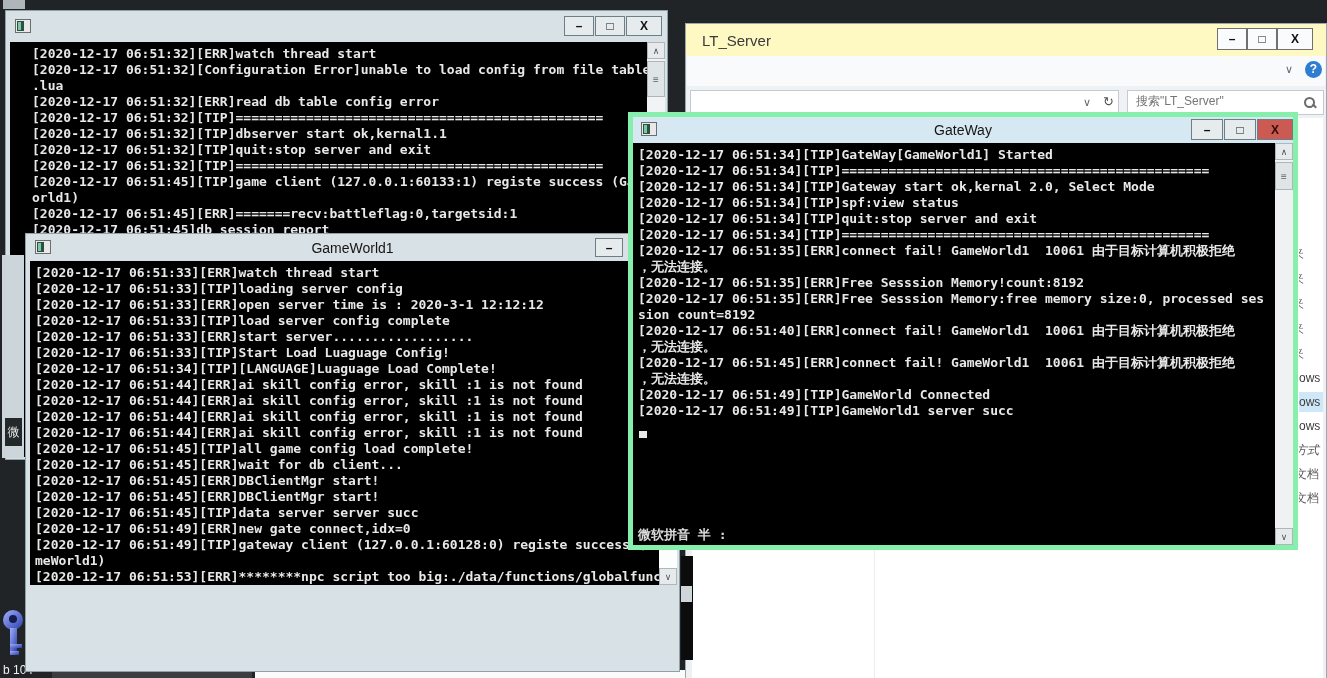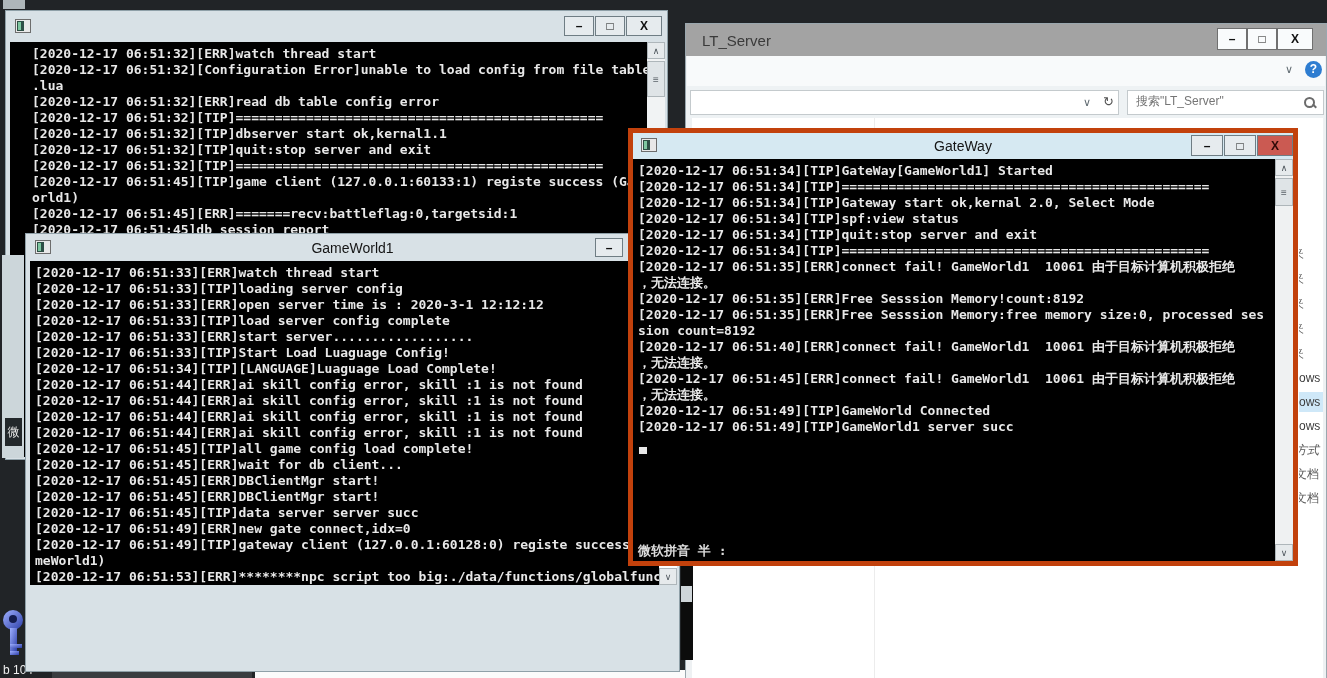--- a/index.html
+++ b/index.html
@@ -23,21 +23,21 @@
   .sb{position:absolute;top:0;bottom:0;width:18px;background:#f0f2f3;}
   .sb .box{position:absolute;left:0;width:18px;height:17px;background:#e6eaec;border:1px solid #aeb6ba;
            box-sizing:border-box;display:flex;align-items:center;justify-content:center;
            font-size:9px;color:#4c545a;}
   .sb .thumb{position:absolute;left:0;width:18px;background:#dfe4e7;border:1px solid #aeb6ba;
            box-sizing:border-box;display:flex;align-items:center;justify-content:center;
            font-size:10px;color:#5a6268;}
   .cursorblk{position:absolute;width:8px;height:7px;background:#e8e8e8;}
   
   .explorer{position:absolute;background:#eef1f3;border:1px solid #9aa7ae;box-sizing:border-box;}
-  .exp-title{position:absolute;left:0;right:0;top:0;height:32px;background:#a3a3a3;padding-left:21px;}
+  .exp-title{position:absolute;left:0;right:0;top:0;height:32px;background:#fef9c3;padding-left:21px;}
   .exp-title .t{position:absolute;left:16px;top:8px;font-size:15px;color:#3a3a3a;}
   .exp-btn{position:absolute;top:4px;height:22px;display:flex;align-items:center;justify-content:center;
            background:#f9fbfc;border:1px solid #707070;box-sizing:border-box;font-size:12px;font-weight:bold;color:#111;}
   .exp-ribbon{position:absolute;left:1px;right:1px;top:32px;height:30px;background:#f8fafb;border-bottom:1px solid #d8dde0;}
   .exp-addr{position:absolute;left:1px;right:1px;top:62px;height:32px;background:#eef2f4;}
   .field{position:absolute;background:#fff;border:1px solid #c4cacd;box-sizing:border-box;}
   .frag-row{position:absolute;left:1299px;width:24px;height:20px;overflow:hidden;
             font-size:12px;line-height:20px;color:#3c3c3c;}
   .frag-cjk{color:#5a5a5a;}
   .mag{position:relative;width:12px;height:12px;}
@@ -208,21 +208,21 @@
           <span>∨</span>
         </div>
     </div>
   </div>
 </div>
 
 <div class="abs" style="left:681px;top:556px;width:12px;height:104px;background:#0c0c0c;z-index:6;">
   <div class="abs" style="left:0;top:30px;width:11px;height:16px;background:#cfd6da;"></div>
 </div>
 
-<div class="abs" style="left:628px;top:128px;width:670px;height:438px;background:#c2410c;z-index:7;">
+<div class="abs" style="left:628px;top:112px;width:670px;height:438px;background:#86efac;z-index:7;">
   <div class="abs" style="left:5px;top:5px;width:660px;height:428px;background:#d6e9f2;">
     <div class="titlebar" style="top:0;height:26px;">
       <div class="conicon" style="left:8px;top:5px;">
         <div class="fillL"></div>
         <div class="fillG"></div>
       </div>
       <div class="title-center" style="top:5px;">GateWay</div>
       <div class="capbtn" style="left:558px;top:2px;width:32px;height:21px;">
         <span>–</span>
         </div>

